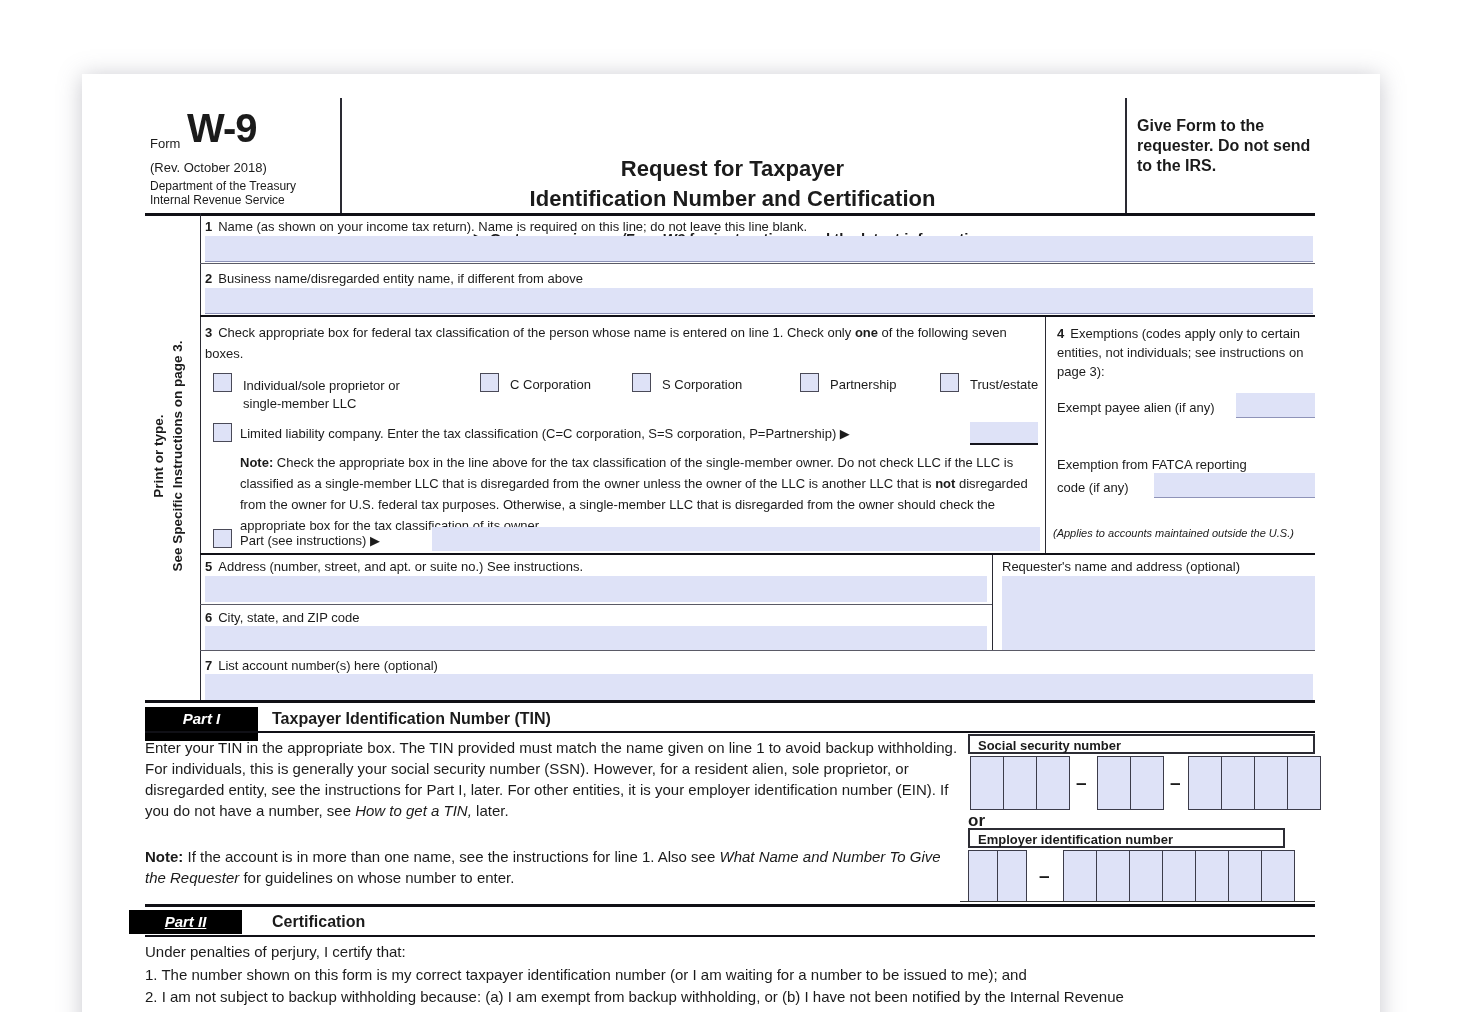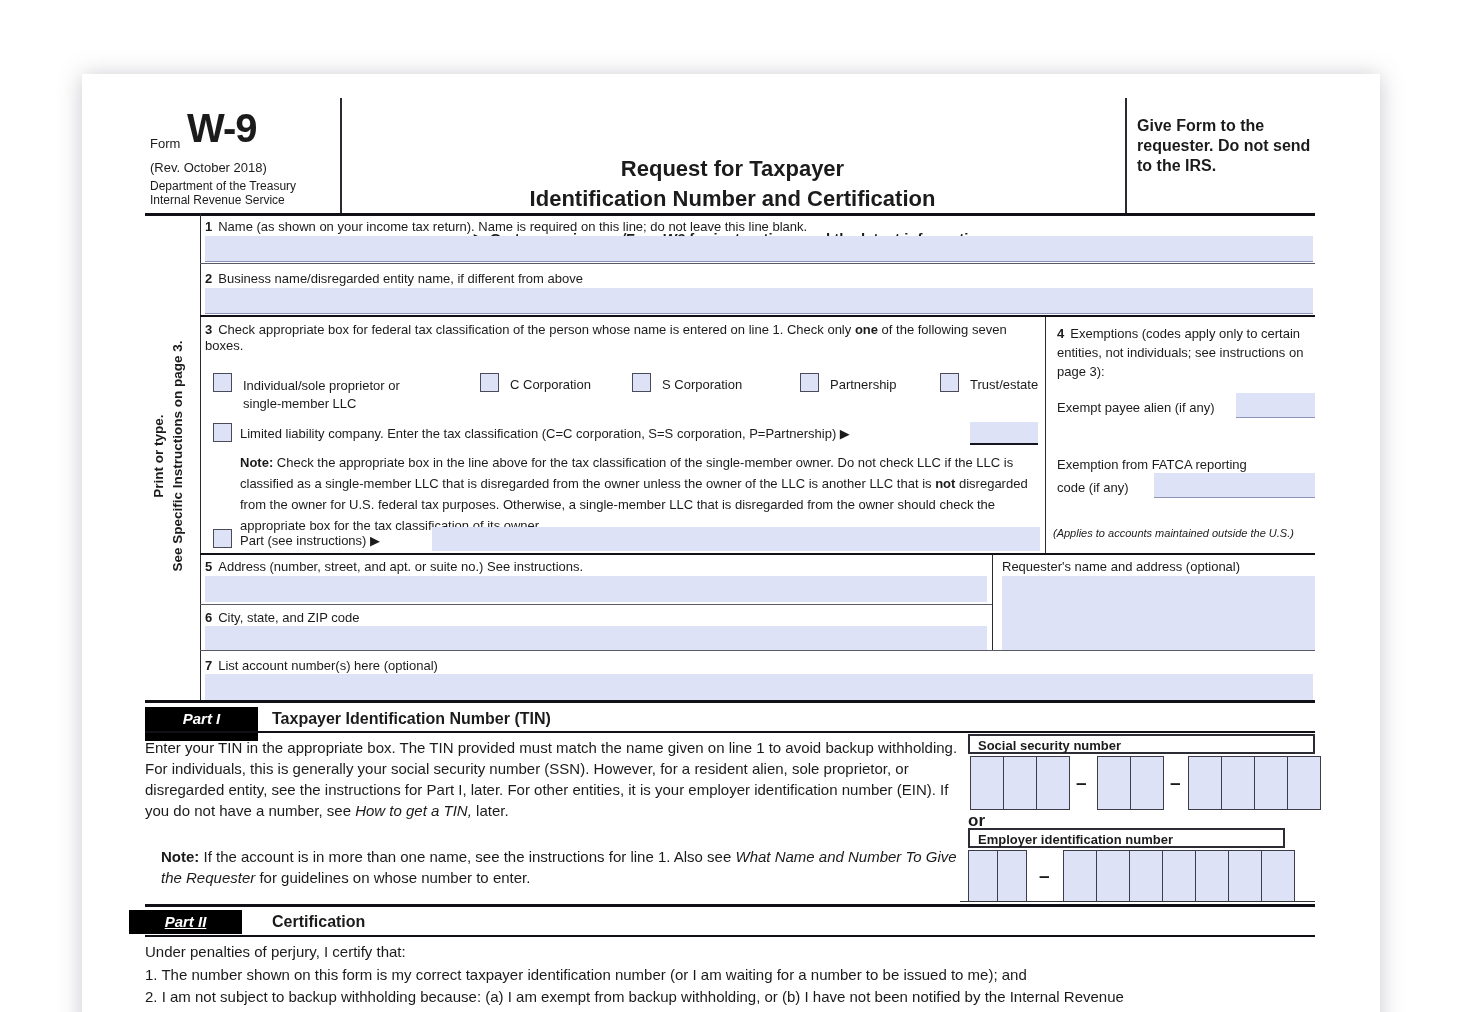--- a/index.html
+++ b/index.html
@@ -71,21 +71,21 @@
   </div>
   <div class="abs field u-gray" style="left:123px;top:162px;width:1108px;height:25px;"></div>
   <div class="abs sep" style="left:118px;top:189px;width:1115px;"></div>
 
   <div class="abs lbl" style="left:123px;top:197px;width:1100px;">
     <span class="num">2</span><span>Business name/disregarded entity name, if different from above</span>
   </div>
   <div class="abs field u-gray" style="left:123px;top:214px;width:1108px;height:25px;"></div>
   <div class="abs hline" style="left:118px;top:241px;width:1115px;height:2px;"></div>
 
-  <div class="abs lbl" style="left:123px;top:248px;width:832px;line-height:16px;">
+  <div class="abs lbl" style="left:123px;top:248px;width:832px;line-height:21px;">
     <span class="num">3</span><span>Check appropriate box for federal tax classification of the person whose name is entered on line 1. Check only </span><span class="b">one</span><span> of the following seven boxes.</span>
   </div>
 
   <div class="abs cb" style="left:131px;top:299px;"></div>
   <div class="abs lbl" style="left:161px;top:303px;width:188px;line-height:18px;">Individual/sole proprietor or single-member LLC</div>
   <div class="abs cb" style="left:398px;top:299px;"></div>
   <div class="abs lbl" style="left:428px;top:303px;">C Corporation</div>
   <div class="abs cb" style="left:550px;top:299px;"></div>
   <div class="abs lbl" style="left:580px;top:303px;">S Corporation</div>
   <div class="abs cb" style="left:718px;top:299px;"></div>
@@ -137,21 +137,21 @@
   <div class="abs field" style="left:123px;top:600px;width:1108px;height:26px;"></div>
   <div class="abs hline" style="left:63px;top:626px;width:1170px;height:3px;"></div>
 
   <div class="abs badge" style="left:63px;top:633px;width:113px;height:34px;">Part I</div>
   <div class="abs ptitle" style="left:190px;top:636px;">Taxpayer Identification Number (TIN)</div>
   <div class="abs hline" style="left:63px;top:657px;width:1170px;height:2px;"></div>
 
   <div class="abs txt15" style="left:63px;top:663px;width:820px;">
     <span>Enter your TIN in the appropriate box. The TIN provided must match the name given on line 1 to avoid backup withholding. For individuals, this is generally your social security number (SSN). However, for a resident alien, sole proprietor, or disregarded entity, see the instructions for Part I, later. For other entities, it is your employer identification number (EIN). If you do not have a number, see </span><span class="i">How to get a TIN,</span><span> later.</span>
   </div>
-  <div class="abs txt15" style="left:63px;top:772px;width:820px;margin-left:16px;">
+  <div class="abs txt15" style="left:63px;top:772px;width:820px;">
     <span class="b">Note:</span><span> If the account is in more than one name, see the instructions for line 1. Also see </span><span class="i">What Name and Number To Give the Requester</span><span> for guidelines on whose number to enter.</span>
   </div>
 
   <div class="abs tinbox" style="left:886px;top:660px;width:347px;height:20px;">Social security number</div>
   <div class="abs cells" style="left:888px;top:682px;">
     <div class="cell first"></div>
     <div class="cell"></div>
     <div class="cell"></div>
   </div>
   <div class="abs dash" style="left:994px;top:698px;">–</div>

